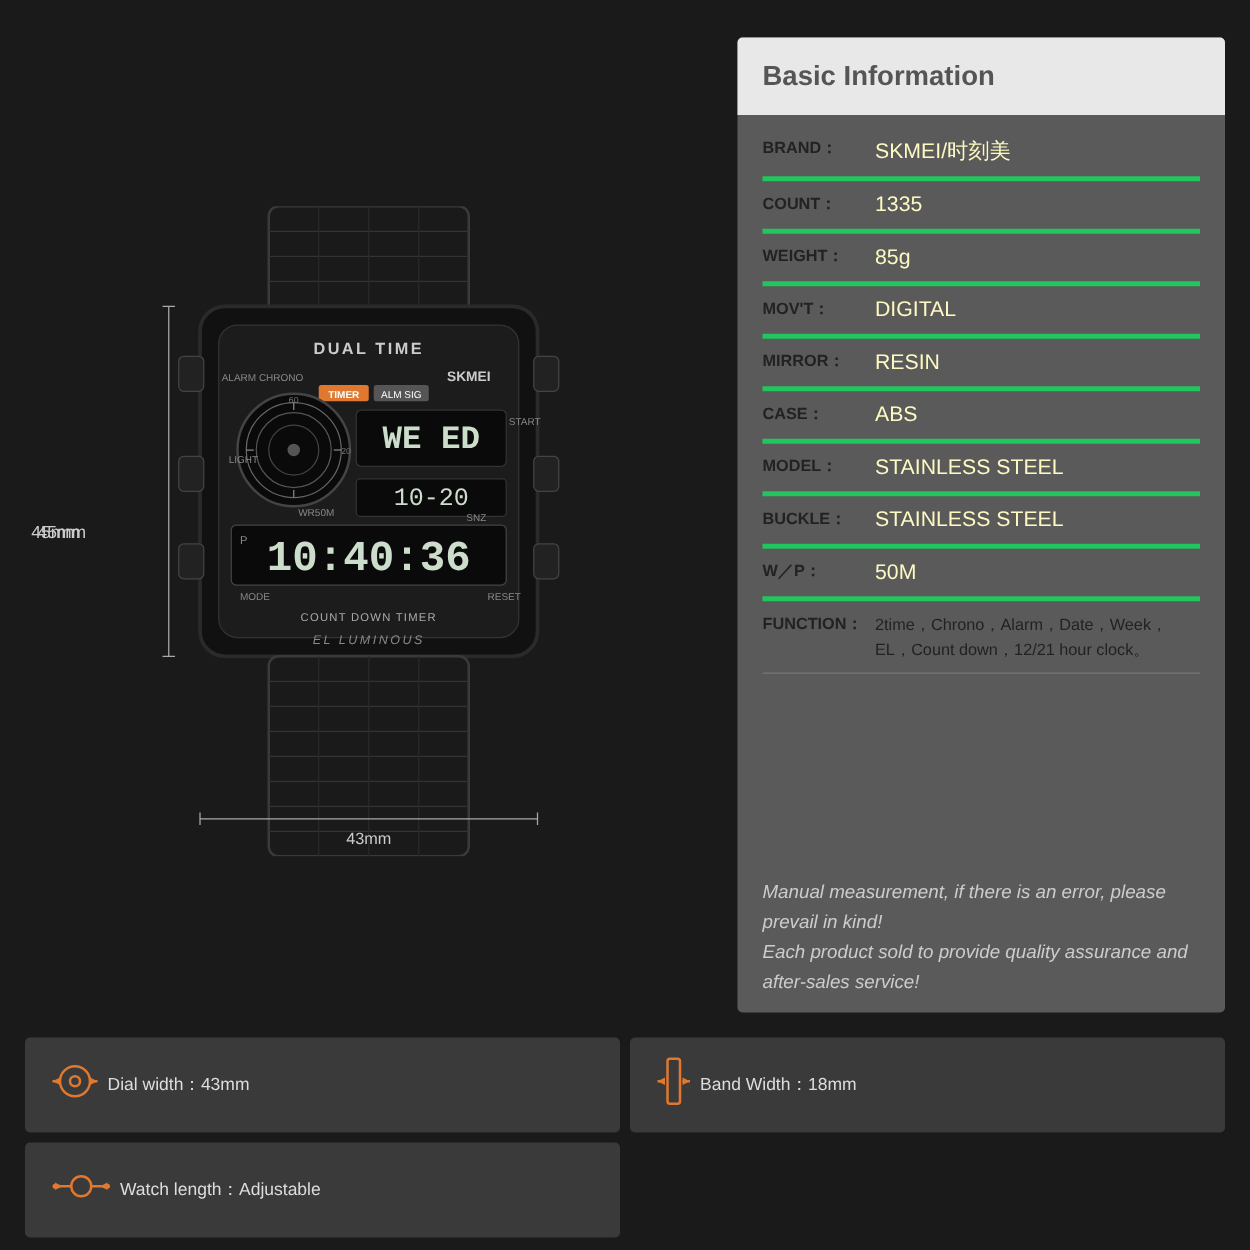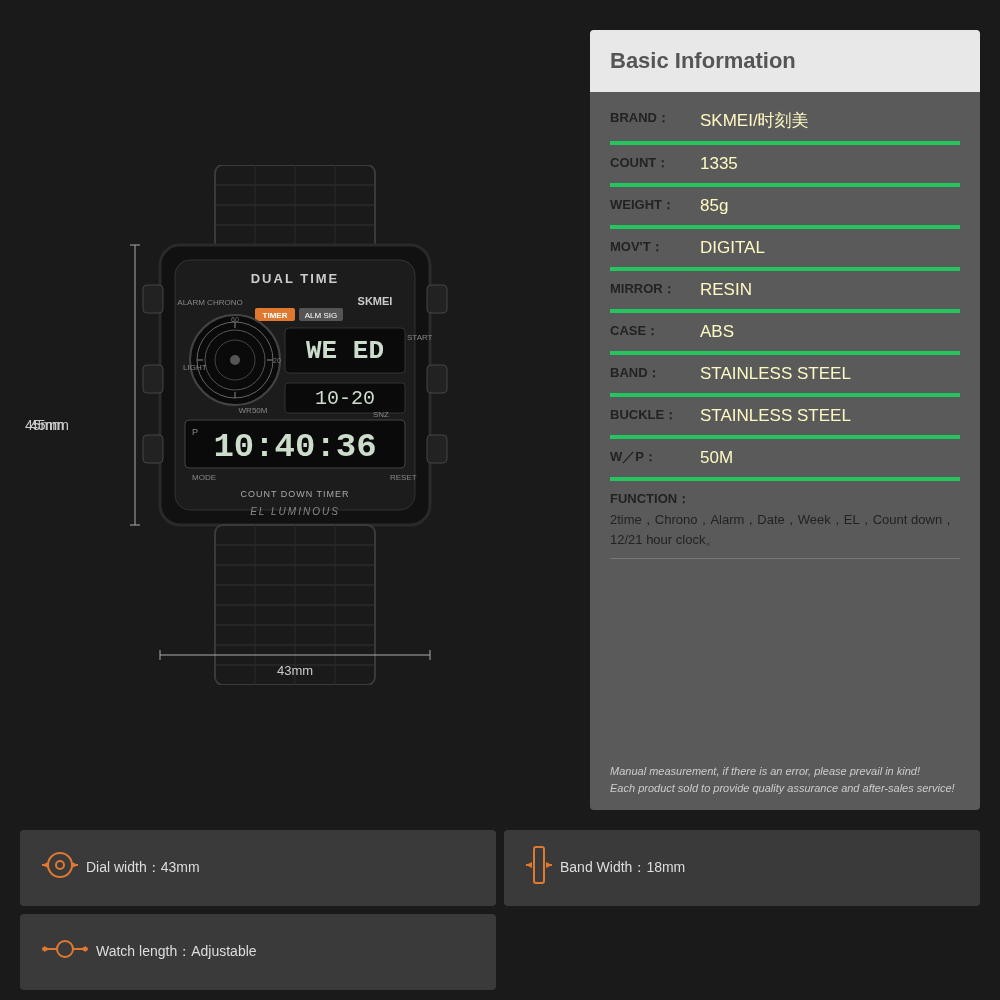--- a/index.html
+++ b/index.html
@@ -97,38 +97,38 @@
     }
 
     .info-value {
       color: #fef9c3;
       font-size: 17px;
       flex: 1;
     }
 
     .info-function-row {
       display: flex;
-      flex-direction: column;
+      flex-direction: row;
       padding: 9px 0;
       border-bottom: 1px solid #777777;
     }
 
     .info-function-row .info-label {
       margin-bottom: 2px;
     }
 
     .info-function-value {
       color: #222222;
       font-size: 13px;
       line-height: 1.5;
     }
 
     .disclaimer {
       padding: 8px 20px 12px 20px;
-      font-size: 11px;
+      font-size: 15px;
       color: #cccccc;
       line-height: 1.6;
       font-style: italic;
     }
 
     
     .bottom-section {
       height: 170px;
       padding: 0 20px 10px 20px;
       display: grid;
@@ -305,21 +305,21 @@
         </div>
         <div class="info-row">
           <span class="info-label">MIRROR：</span>
           <span class="info-value">RESIN</span>
         </div>
         <div class="info-row">
           <span class="info-label">CASE：</span>
           <span class="info-value">ABS</span>
         </div>
         <div class="info-row">
-          <span class="info-label">BAND：</span>
+          <span class="info-label">MODEL：</span>
           <span class="info-value">STAINLESS STEEL</span>
         </div>
         <div class="info-row">
           <span class="info-label">BUCKLE：</span>
           <span class="info-value">STAINLESS STEEL</span>
         </div>
         <div class="info-row">
           <span class="info-label">W／P：</span>
           <span class="info-value">50M</span>
         </div>

